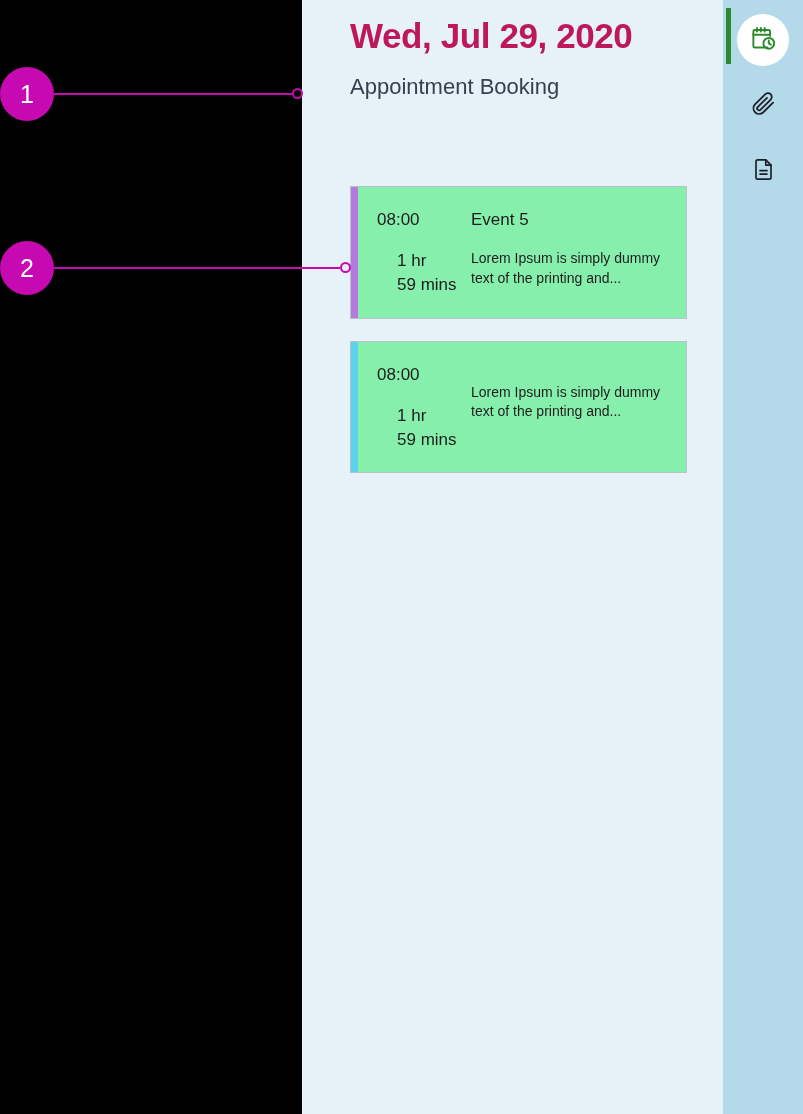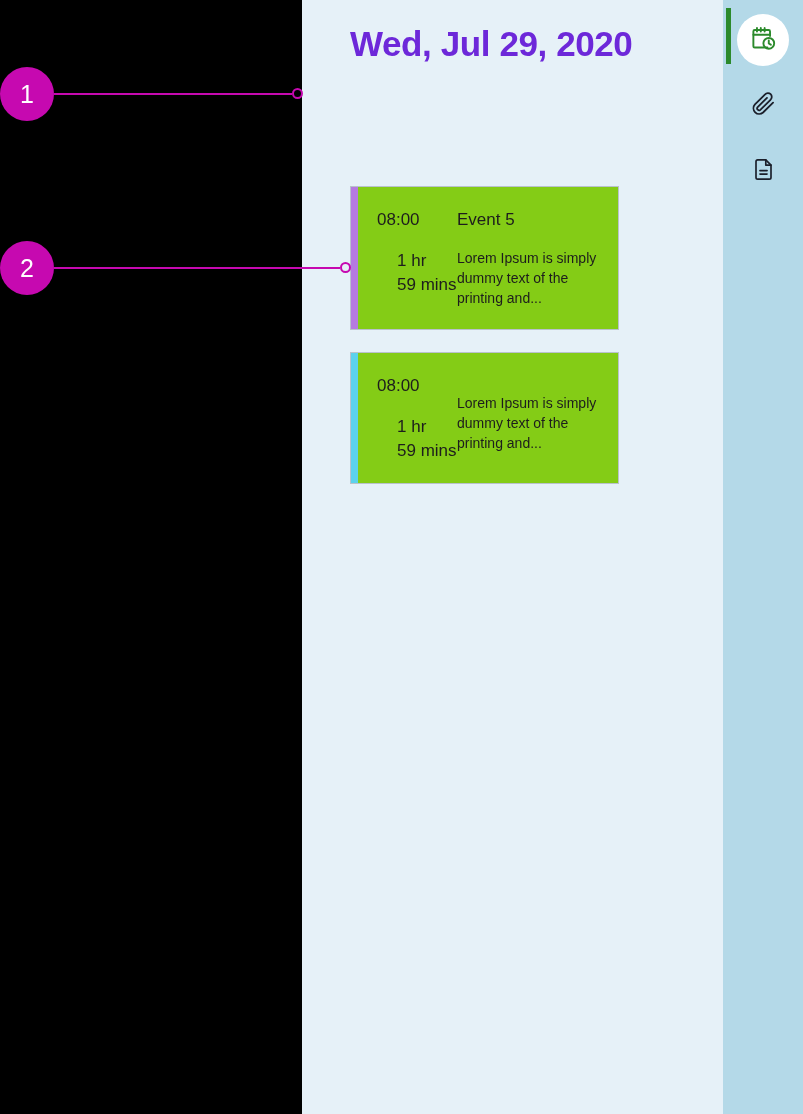--- a/index.html
+++ b/index.html
@@ -91,24 +91,24 @@
 
   
   .content {
     position: absolute;
     left: 48px;
     top: 0;
     width: 400px;
   }
   .page-title {
     margin: 0;
-    padding-top: 24px;
+    padding-top: 16px;
     font-size: 35px;
     font-weight: bold;
-    color: #6d28d9;
+    color: #be185d;
     letter-spacing: -0.4px;
     line-height: 1.15;
     white-space: nowrap;
   }
   .page-subtitle {
     margin: 0;
     padding-top: 18px;
     font-size: 22px;
     font-weight: normal;
     color: #36404f;
@@ -117,41 +117,42 @@
 
   
   .card-list {
     position: absolute;
     left: 48px;
     top: 186px;
     width: 325px;
   }
   .event-card {
     position: relative;
-    width: 269px;
+    width: 337px;
     box-sizing: border-box;
-    background: #84cc16;
+    background: #86efac;
     border: 1px solid #b9c2cc;
     margin-bottom: 22px;
     padding: 22px 16px 20px 26px;
     display: flex;
   }
   .card-accent {
     position: absolute;
     left: 0;
     top: 0;
     bottom: 0;
     width: 7px;
   }
   .card-col-left {
     width: 80px;
     flex: 0 0 80px;
   }
   .card-col-right {
     flex: 1 1 auto;
+    margin-left: 14px;
   }
   .ev-time {
     font-size: 17px;
     color: #1d1d1d;
     line-height: 1.25;
   }
   .ev-name {
     font-size: 17px;
     color: #1d1d1d;
     line-height: 1.25;
@@ -215,20 +216,21 @@
 <body>
 
 <div id="root">
 
   <div class="backdrop"></div>
 
   <div class="app">
 
     <div class="content">
       <h1 class="page-title">Wed, Jul 29, 2020</h1>
+      <h2 class="page-subtitle">Appointment Booking</h2>
     </div>
 
     <div class="card-list">
 
       <div class="event-card">
         <div class="card-accent" style="background:#b57ae0"></div>
         <div class="card-col-left">
           <div class="ev-time">08:00</div>
           <div class="ev-duration">1 hr
 59 mins</div>

